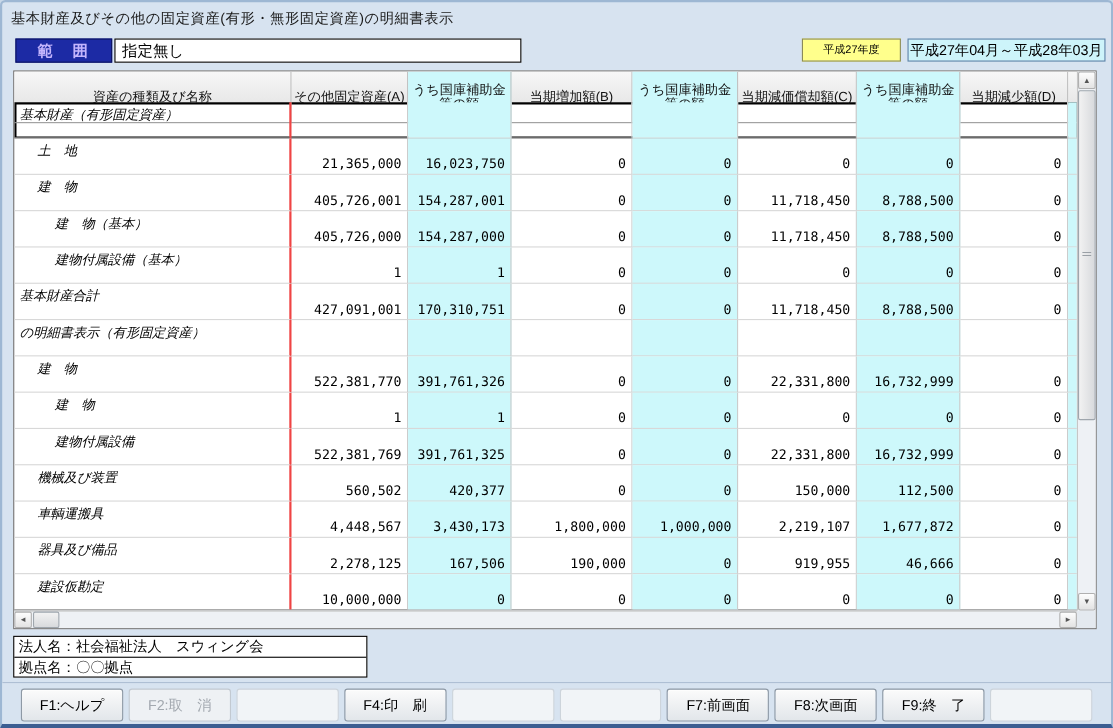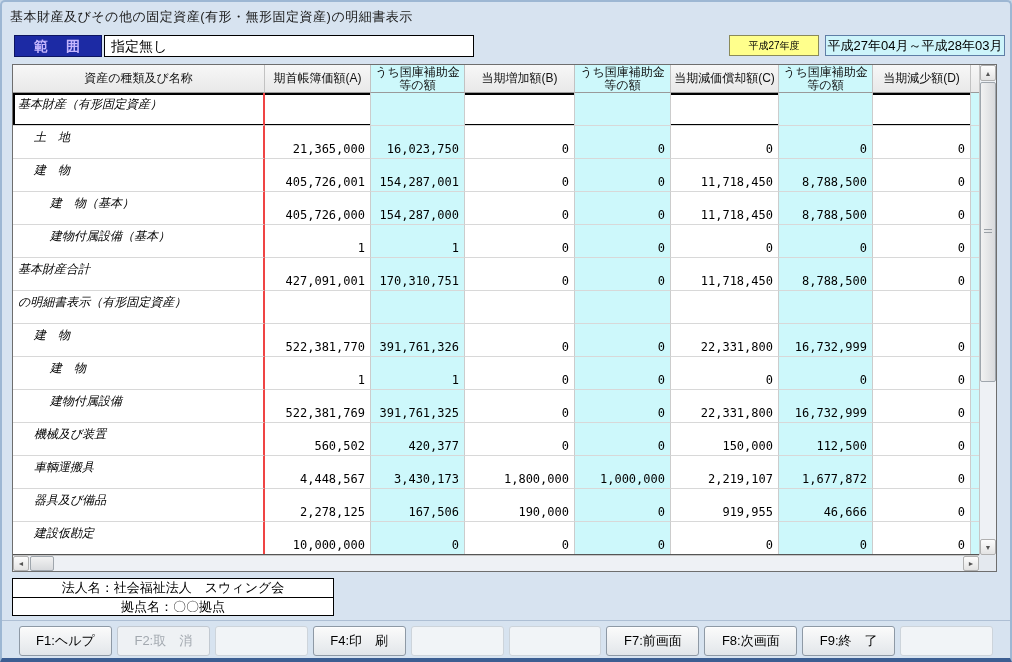--- a/index.html
+++ b/index.html
@@ -51,21 +51,21 @@
   .grid-area { overflow:hidden; border-bottom:1px solid #555; }
   .grid-row {
     display:grid;
     grid-template-columns:252px 106px 94px 110px 96px 108px 94px 98px 8px;
   }
   .hdr { height:28px; background:linear-gradient(#f7f7f7,#e8e8e8); }
   .hdr .cell {
     display:flex; align-items:center; justify-content:center; text-align:center;
     font-size:12px; line-height:13px; color:#111;
     border-right:1px solid #c2c2c2; border-bottom:1px solid #9a9a9a;
-    padding:0 2px;
+    padding:10px 2px;
   }
   .row { height:33px; cursor:default; }
   .row .cell {
     position:relative; font-size:12px; color:#000;
     border-right:1px solid #cccccc; border-bottom:1px solid #d8d8d8;
     overflow:hidden;
   }
   .row .cell.name { border-right:2px solid #ef4444;font-style:italic; }
   .row .cell.name span {
     position:absolute; top:3px; white-space:nowrap;
@@ -110,21 +110,21 @@
   .hthumb {
     position:absolute; top:0; left:17px; width:24px; height:15px;
     background:linear-gradient(#f2f2f2,#d8dadd);
     border:1px solid #9fa6ad; border-radius:2px; cursor:pointer;
   }
   .corner { grid-column:2; grid-row:2; background:#e4e9ef; }
 
   
   .info-box {
     position:absolute; left:10px; top:576px; width:322px;
-    background:#ffffff; border:1px solid #000;text-align:center;
+    background:#ffffff; border:1px solid #000;
   }
   .info-line {
     font-size:13px; color:#000; padding:1px 4px; height:18px; line-height:16px;
     white-space:nowrap;
   }
   .info-line + .info-line { border-top:1px solid #000; }
 
   
   .fkey-bar {
     position:absolute; left:0; top:618px; width:1008px; height:40px;
@@ -157,21 +157,21 @@
 
   <div class="range-button">範　囲</div>
   <div class="range-field">指定無し</div>
   <div class="badge-year">平成27年度</div>
   <div class="badge-period">平成27年04月～平成28年03月</div>
 
   <div class="table-outer">
     <div class="grid-area">
       <div class="grid-row hdr">
         <div class="cell">資産の種類及び名称</div>
-        <div class="cell">期首帳簿価額(A)</div>
+        <div class="cell">その他固定資産(A)</div>
         <div class="cell cyan">うち国庫補助金等の額</div>
         <div class="cell">当期増加額(B)</div>
         <div class="cell cyan">うち国庫補助金等の額</div>
         <div class="cell">当期減価償却額(C)</div>
         <div class="cell cyan">うち国庫補助金等の額</div>
         <div class="cell">当期減少額(D)</div>
         <div class="cell sliver"></div>
       </div>
       <div id="grid-body">
           <div class="grid-row row selected">

